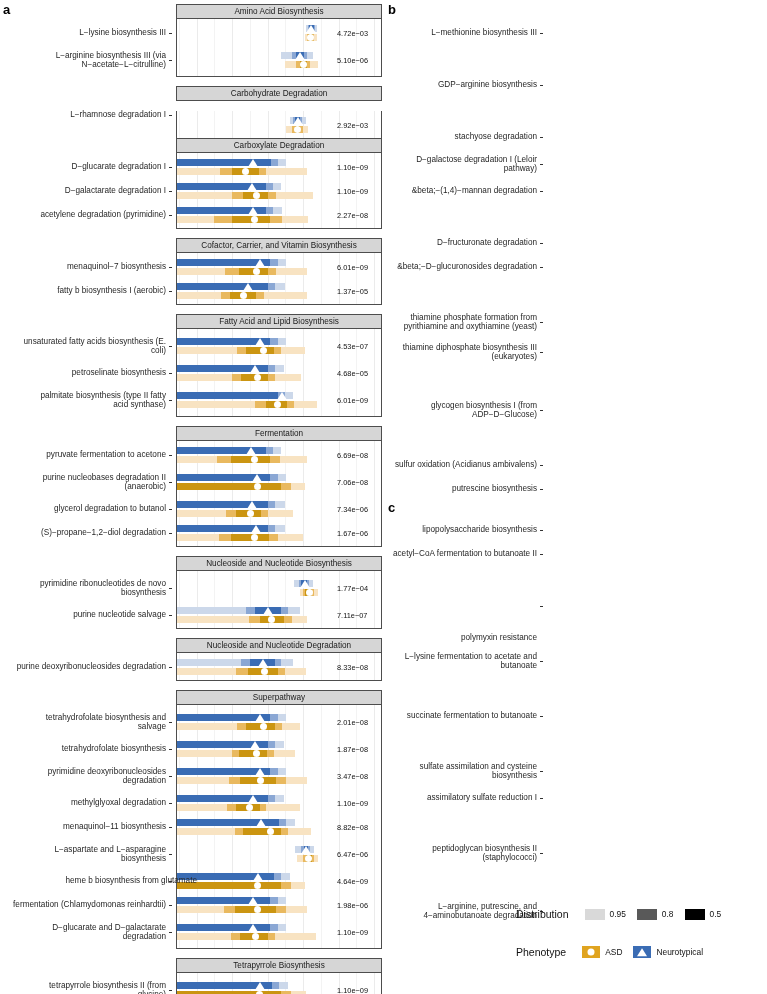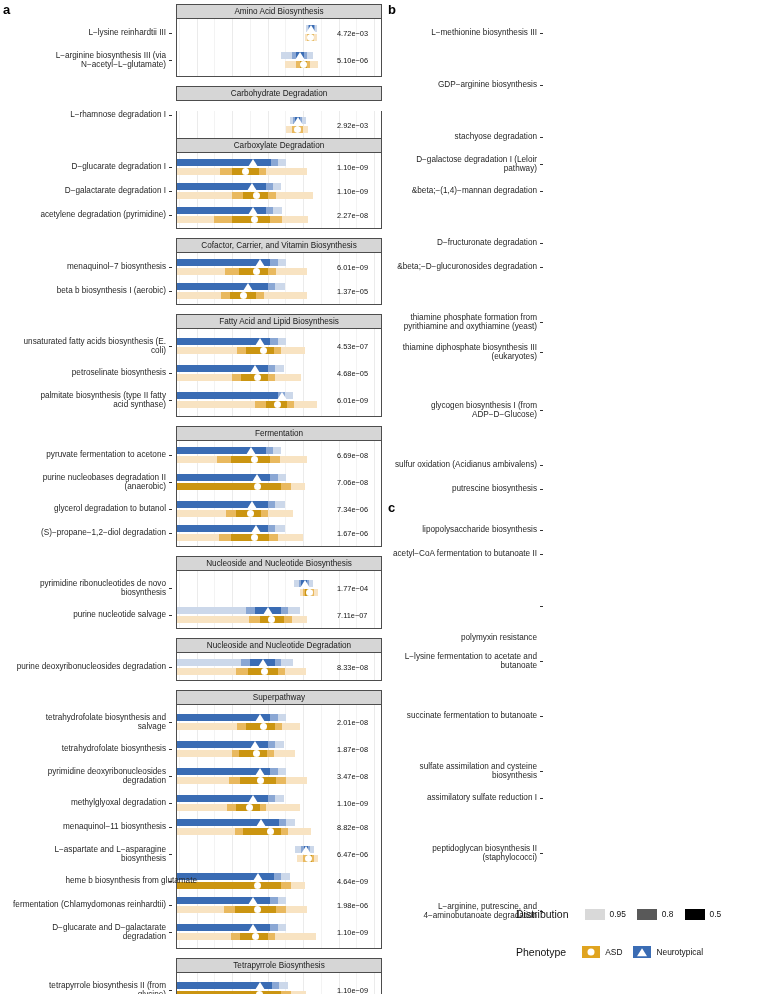--- a/index.html
+++ b/index.html
@@ -555,36 +555,36 @@
           <div class="bar nt50" style="left: 0px; width: 94.831px; top: 9px;"></div>
           <div class="marker tri" style="left: 77.7552px; top: 8.5px;"></div>
           <div class="bar asd95" style="left: 0px; width: 128.928px; top: 18px;"></div>
           <div class="bar asd80" style="left: 0px; width: 113.655px; top: 18px;"></div>
           <div class="bar asd50" style="left: 0px; width: 104.066px; top: 18px;"></div>
           <div class="marker circ" style="left: 79.2552px; top: 18px;"></div>
           <div class="pval" style="left: 160px; top: 13px;">1.10e−09</div>
         </div>
       </div>
       <div style="position: absolute; left: 0px; top: 0px; width: 384px;">
-        <div class="ylab" style="width: 166px; left: 0px; top: 28.25px;">L−lysine reinhardtii III</div>
+        <div class="ylab" style="width: 166px; left: 0px; top: 28.25px;">L−lysine biosynthesis III</div>
         <div class="ytick" style="left: 169px; top: 33px;"></div>
         <div class="ylab" style="width: 166px; left: 0px; top: 50.5px;">L−arginine biosynthesis III (via
-N−acetyl−L−glutamate)</div>
+N−acetate−L−citrulline)</div>
         <div class="ytick" style="left: 169px; top: 60px;"></div>
         <div class="ylab" style="width: 166px; left: 0px; top: 110.25px;">L−rhamnose degradation I</div>
         <div class="ytick" style="left: 169px; top: 115px;"></div>
         <div class="ylab" style="width: 166px; left: 0px; top: 162.25px;">D−glucarate degradation I</div>
         <div class="ytick" style="left: 169px; top: 167px;"></div>
         <div class="ylab" style="width: 166px; left: 0px; top: 186.25px;">D−galactarate degradation I</div>
         <div class="ytick" style="left: 169px; top: 191px;"></div>
         <div class="ylab" style="width: 166px; left: 0px; top: 210.25px;">acetylene degradation (pyrimidine)</div>
         <div class="ytick" style="left: 169px; top: 215px;"></div>
         <div class="ylab" style="width: 166px; left: 0px; top: 262.25px;">menaquinol−7 biosynthesis</div>
         <div class="ytick" style="left: 169px; top: 267px;"></div>
-        <div class="ylab" style="width: 166px; left: 0px; top: 286.25px;">beta b biosynthesis I (aerobic)</div>
+        <div class="ylab" style="width: 166px; left: 0px; top: 286.25px;">fatty b biosynthesis I (aerobic)</div>
         <div class="ytick" style="left: 169px; top: 291px;"></div>
         <div class="ylab" style="width: 166px; left: 0px; top: 336.5px;">unsaturated fatty acids biosynthesis (E.
 coli)</div>
         <div class="ytick" style="left: 169px; top: 346px;"></div>
         <div class="ylab" style="width: 166px; left: 0px; top: 368.25px;">petroselinate biosynthesis</div>
         <div class="ytick" style="left: 169px; top: 373px;"></div>
         <div class="ylab" style="width: 166px; left: 0px; top: 390.5px;">palmitate biosynthesis (type II fatty
 acid synthase)</div>
         <div class="ytick" style="left: 169px; top: 400px;"></div>
         <div class="ylab" style="width: 166px; left: 0px; top: 450.25px;">pyruvate fermentation to acetone</div>

